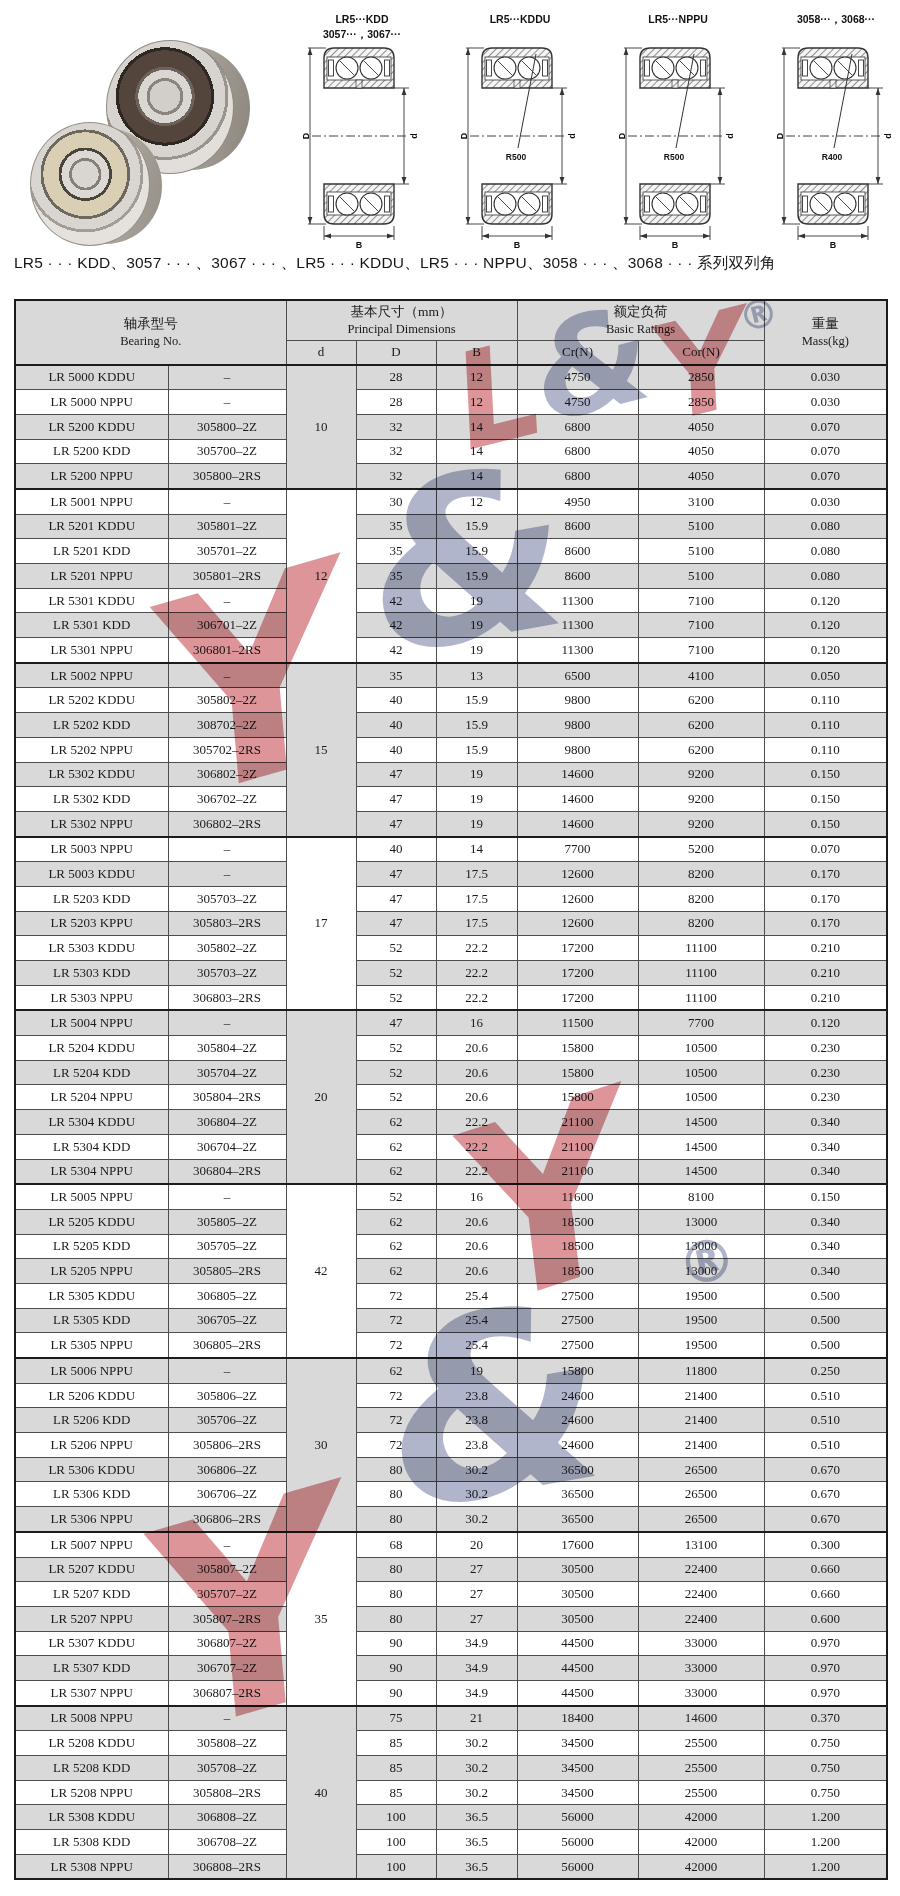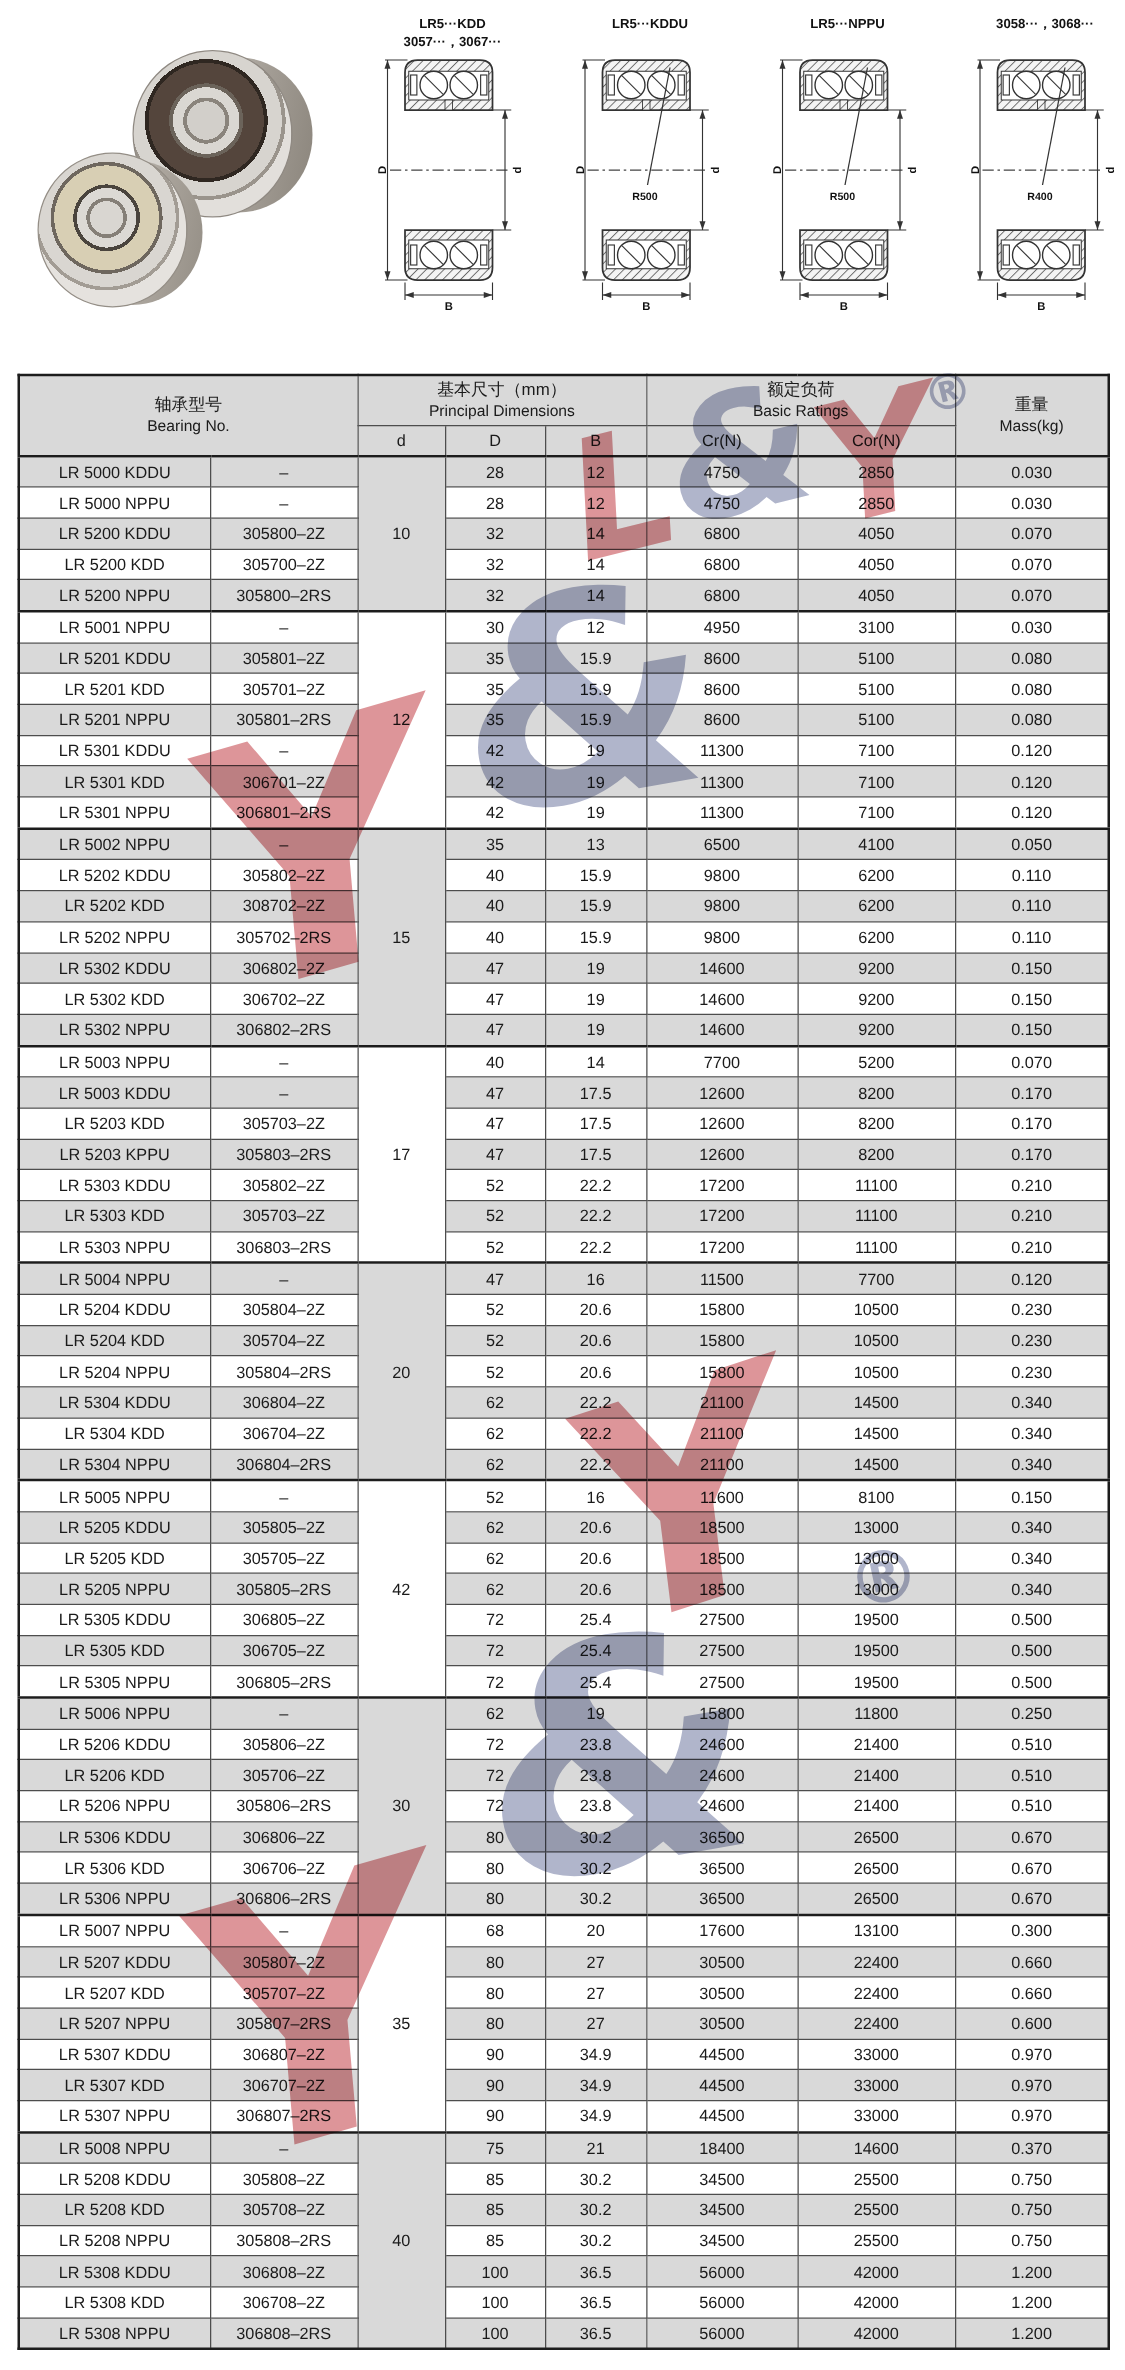--- a/index.html
+++ b/index.html
@@ -32,21 +32,21 @@
   .drawing-label{height:32px;text-align:center;font-size:10.5px;font-weight:bold;
     line-height:15px;color:#111;}
   .d1{left:300px;} .d2{left:458px;} .d3{left:616px;} .d4{left:774px;}
 
   
   .title{position:absolute;left:14px;top:252px;width:880px;}
   .title-line{font-size:15.5px;line-height:21.5px;color:#161616;letter-spacing:.2px;}
 
   
   .tblwrap{position:absolute;left:14px;top:299px;}
-  table{border-collapse:collapse;table-layout:fixed;width:872px;border:2px solid #1c1c1c;}
+  table{border-collapse:collapse;table-layout:fixed;width:872px;border:2px solid #1c1c1c;font-family:Liberation Serif, serif;}
   th,td{border:1px solid #4d4d4d;text-align:center;vertical-align:middle;
         padding:0;overflow:hidden;white-space:nowrap;}
   thead th{background:#d9d9d9;font-weight:normal;}
   .h-zh{font-size:13.5px;line-height:18px;}
   .h-en{font-size:12.5px;line-height:17px;}
   .h-main{height:40px;}
   .h-sub th{height:23px;font-size:13px;}
   tbody td{height:23.7px;font-size:13px;}
   td.shade{background:#d9d9d9;}
   td.plain{background:#ffffff;}
@@ -261,20 +261,21 @@
     <polygon points="94,192 87,189.6 87,194.4" fill="#333"></polygon>
     <text x="59" y="204" font-size="9" font-weight="bold" fill="#111" text-anchor="middle">B</text>
 
     <line x1="78" y1="10" x2="60" y2="104" stroke="#333" stroke-width="1"></line>
     <text x="58" y="116" font-size="8.5" font-weight="bold" text-anchor="middle" fill="#111">R400</text>
   </svg></div>
     </div>
 </div>
 
 <div class="title">
+  <div class="title-line">LR5 · · · KDD、3057 · · · 、3067 · · · 、LR5 · · · KDDU、LR5 · · · NPPU、3058 · · · 、3068 · · · 系列双列角</div>
 </div>
 
 <div class="tblwrap">
 <table>
   <colgroup>
     <col style="width:153px">
         <col style="width:118px">
         <col style="width:70px">
     <col style="width:80px">
         <col style="width:81px">

